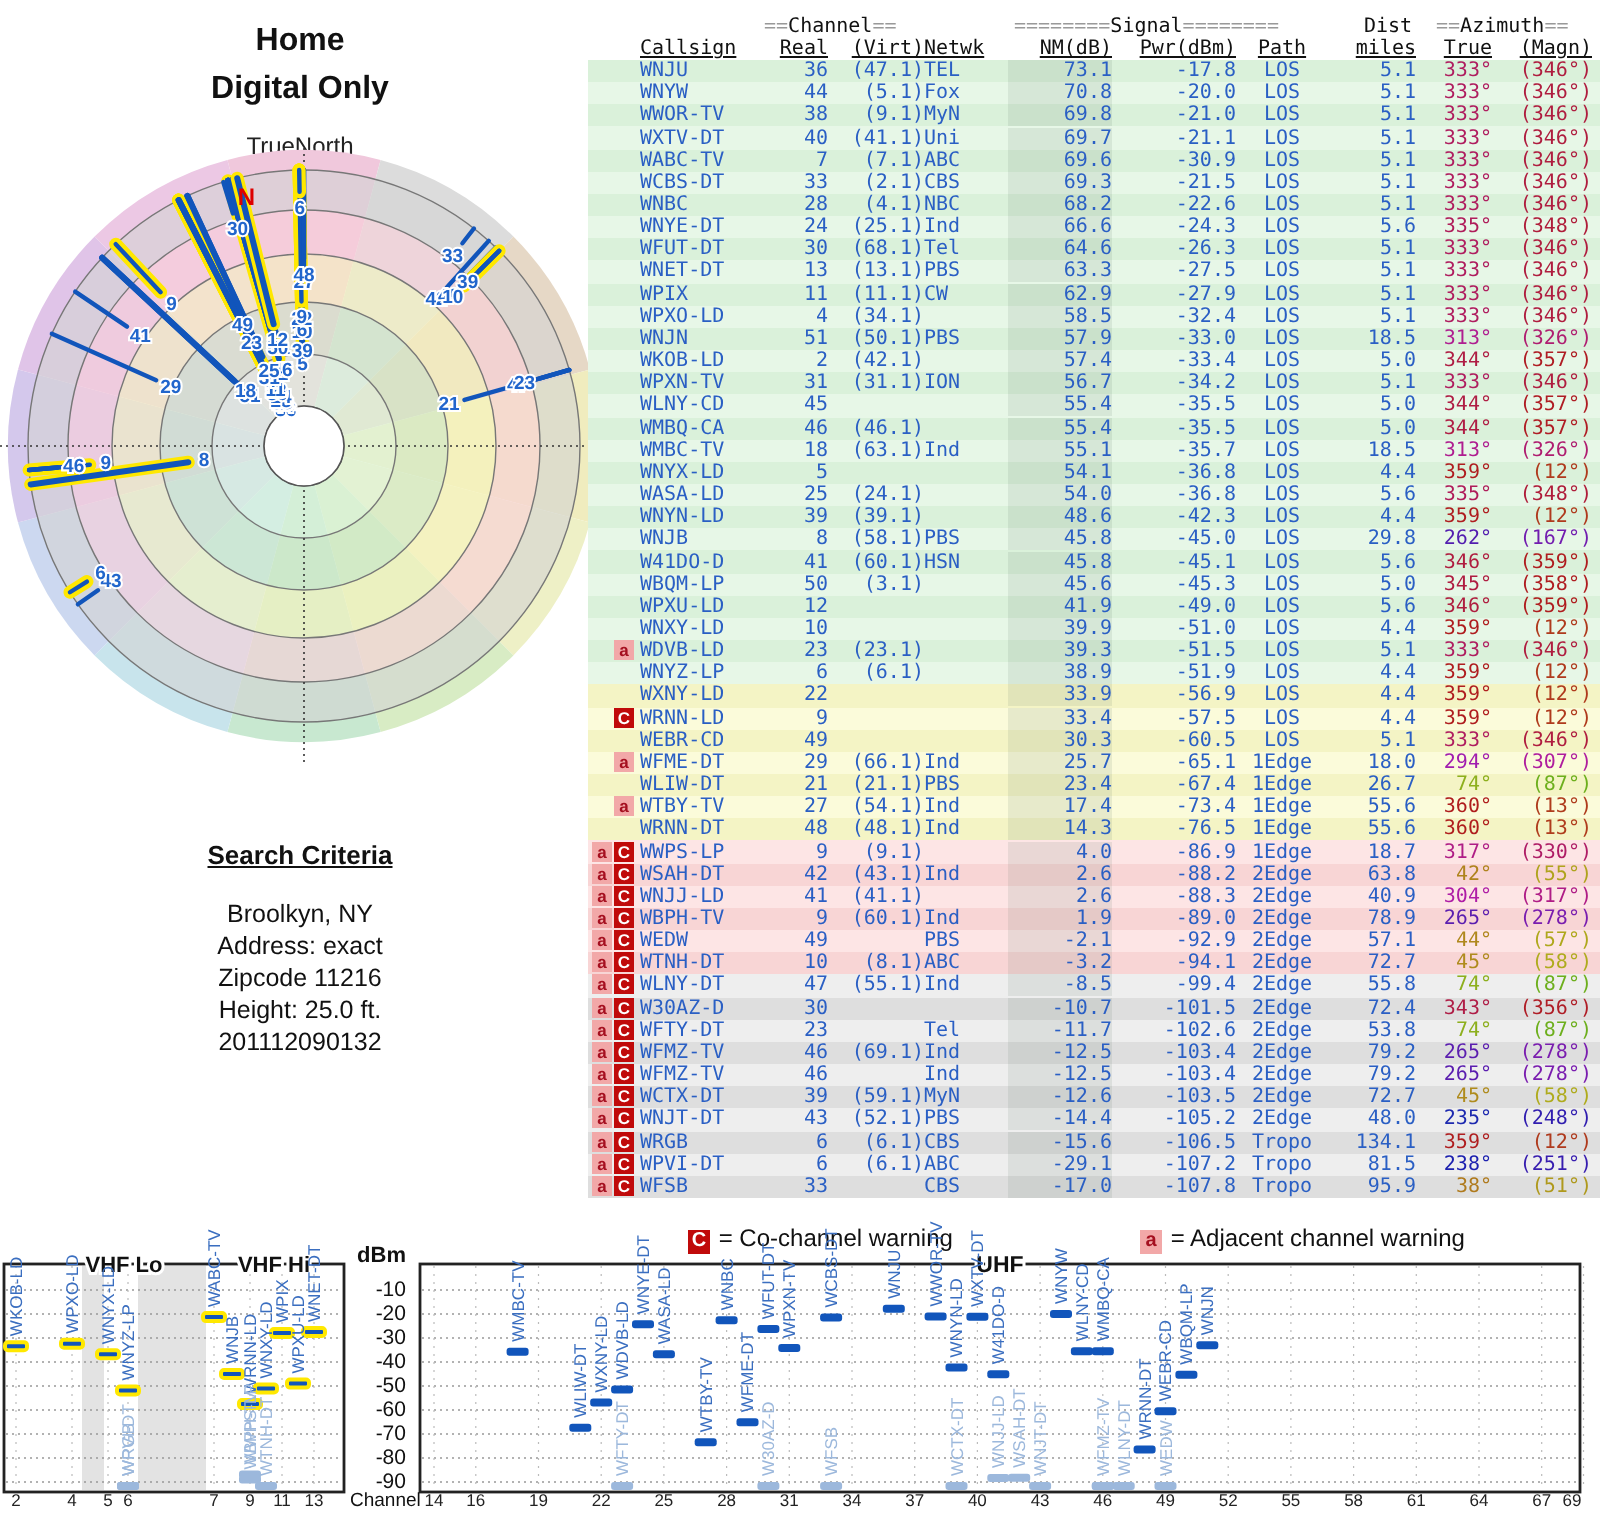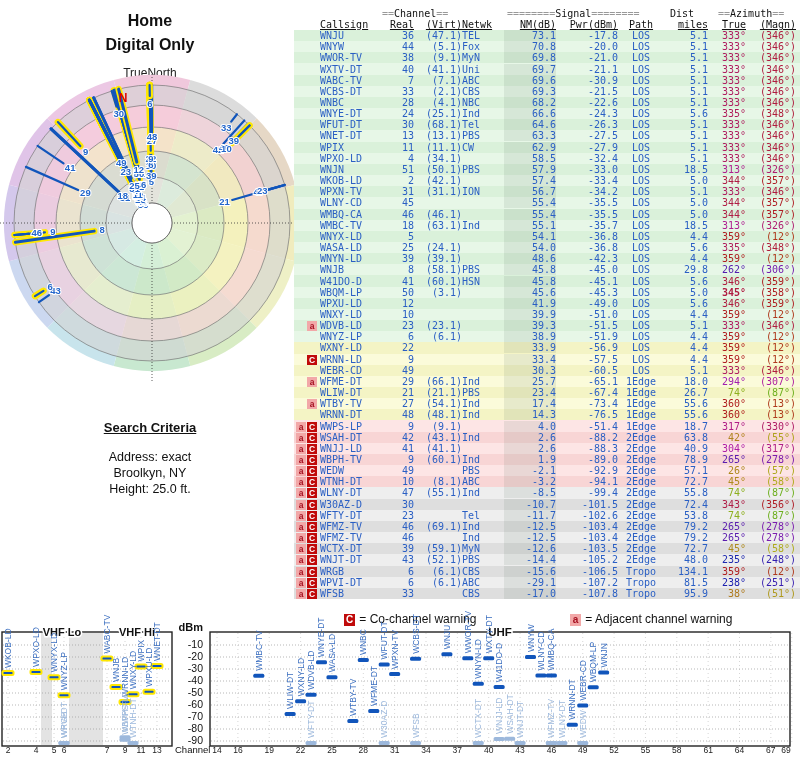--- a/index.html
+++ b/index.html
@@ -196,31 +196,33 @@
       <line x1="34.96936273041322" y1="214.1288584641823" x2="43.47172880413636" y2="208.81599048599907" stroke="#ffe800" stroke-width="6.5" stroke-linecap="round"></line>
       <line x1="34.96936273041322" y1="214.1288584641823" x2="43.47172880413636" y2="208.81599048599907" stroke="#1155bb" stroke-width="2.2" stroke-linecap="round"></line>
       <text x="50.256113573387765" y="207.5766363721334" text-anchor="middle" font-size="9.5px" font-weight="bold" fill="#2266cc" stroke="#ffffff" stroke-width="2" paint-order="stroke">6</text>
       <line x1="236.96128359494082" y1="32.25451600227237" x2="231.20186979350726" y2="39.62622950375459" stroke="#1155bb" stroke-width="2.2" stroke-linecap="round"></line>
       <text x="226.276577990902" y="48.930315532608375" text-anchor="middle" font-size="9.5px" font-weight="bold" fill="#2266cc" stroke="#ffffff" stroke-width="2" paint-order="stroke">33</text>
       <text x="123.20626504398524" y="20.280631707489903" text-anchor="middle" font-size="12px" font-weight="bold" fill="#dd0000">N</text>
     </svg>
 
   <div class="abs" id="search-block">
     <div id="search-title">Search Criteria</div>
+    <div class="crit-line">Broolkyn, NY</div>
     <div class="crit-line">Address: exact</div>
-    <div class="crit-line">Broolkyn, NY</div>
+    <div class="crit-line">Zipcode 11216</div>
     <div class="crit-line">Height: 25.0 ft.</div>
+    <div class="crit-line">201112090132</div>
   </div>
 
 
   <div class="abs" id="sig-table">
     <div id="thead">
       <span class="gh" style="left:88px;top:0;"><span class="gray">==</span><span>Channel</span><span class="gray">==</span></span>
       <span class="gh" style="left:213px;top:0;"><span class="gray">========</span><span>Signal</span><span class="gray">========</span></span>
-      <span class="gh" style="left:376px;top:0;"><span>Dist</span></span>
+      <span class="gh" style="left:388px;top:0;"><span>Dist</span></span>
       <span class="gh" style="left:424px;top:0;"><span class="gray">==</span><span>Azimuth</span><span class="gray">==</span></span>
       <div class="trow hrow" style="position:absolute;top:11px;left:0;width:506px;">
           <span></span>
           <span class="c ">Callsign</span>
           <span class="c rt">Real</span>
           <span class="c rt">(Virt)</span>
           <span class="c ">Netwk</span>
           <span class="c rt">NM(dB)</span>
           <span class="c rt">Pwr(dBm)</span>
           <span class="c ct">Path</span>
@@ -507,21 +509,21 @@
           <span class="c " style="text-align: right; padding-right: 2px;"></span>
           <span class="c blue">WNJB</span>
           <span class="c blue rt">8</span>
           <span class="c blue rt">(58.1)</span>
           <span class="c blue">PBS</span>
           <span class="c blue rt nmcell">45.8</span>
           <span class="c blue rt">-45.0</span>
           <span class="c blue ct">LOS</span>
           <span class="c blue rt">29.8</span>
           <span class="c rt" style="color: rgb(82, 29, 175);">262°</span>
-          <span class="c rt" style="color: rgb(114, 29, 175);">(306°)</span>
+          <span class="c rt" style="color: rgb(114, 29, 175);">(167°)</span>
         </div>
         <div class="trow band-green ev">
           <span class="c " style="text-align: right; padding-right: 2px;"></span>
           <span class="c blue">W41DO-D</span>
           <span class="c blue rt">41</span>
           <span class="c blue rt">(60.1)</span>
           <span class="c blue">HSN</span>
           <span class="c blue rt nmcell">45.8</span>
           <span class="c blue rt">-45.1</span>
           <span class="c blue ct">LOS</span>
@@ -532,21 +534,21 @@
         <div class="trow band-green od">
           <span class="c " style="text-align: right; padding-right: 2px;"></span>
           <span class="c blue">WBQM-LP</span>
           <span class="c blue rt">50</span>
           <span class="c blue rt">(3.1)</span>
           <span class="c blue"></span>
           <span class="c blue rt nmcell">45.6</span>
           <span class="c blue rt">-45.3</span>
           <span class="c blue ct">LOS</span>
           <span class="c blue rt">5.0</span>
-          <span class="c rt" style="color: rgb(175, 29, 65); font-weight: bold;">345°</span>
+          <span class="c rt" style="color: rgb(175, 29, 65);">345°</span>
           <span class="c rt" style="color: rgb(175, 29, 33);">(358°)</span>
         </div>
         <div class="trow band-green ev">
           <span class="c " style="text-align: right; padding-right: 2px;"></span>
           <span class="c blue">WPXU-LD</span>
           <span class="c blue rt">12</span>
           <span class="c blue rt"></span>
           <span class="c blue"></span>
           <span class="c blue rt nmcell">41.9</span>
           <span class="c blue rt">-49.0</span>
@@ -685,21 +687,21 @@
           <span class="c rt" style="color: rgb(175, 29, 29);">360°</span>
           <span class="c rt" style="color: rgb(175, 60, 29);">(13°)</span>
         </div>
         <div class="trow band-pink od">
           <span class="c " style="text-align: right; padding-right: 2px;"><span class="badge badge-a">a</span><span class="badge badge-C">C</span></span>
           <span class="c blue">WWPS-LP</span>
           <span class="c blue rt">9</span>
           <span class="c blue rt">(9.1)</span>
           <span class="c blue"></span>
           <span class="c blue rt nmcell">4.0</span>
-          <span class="c blue rt">-51.4</span>
+          <span class="c blue rt">-86.9</span>
           <span class="c blue ct">1Edge</span>
           <span class="c blue rt">18.7</span>
           <span class="c rt" style="color: rgb(175, 29, 134);">317°</span>
           <span class="c rt" style="color: rgb(175, 29, 102);">(330°)</span>
         </div>
         <div class="trow band-pink ev">
           <span class="c " style="text-align: right; padding-right: 2px;"><span class="badge badge-a">a</span><span class="badge badge-C">C</span></span>
           <span class="c blue">WSAH-DT</span>
           <span class="c blue rt">42</span>
           <span class="c blue rt">(43.1)</span>
@@ -740,21 +742,21 @@
         <div class="trow band-pink od">
           <span class="c " style="text-align: right; padding-right: 2px;"><span class="badge badge-a">a</span><span class="badge badge-C">C</span></span>
           <span class="c blue">WEDW</span>
           <span class="c blue rt">49</span>
           <span class="c blue rt"></span>
           <span class="c blue">PBS</span>
           <span class="c blue rt nmcell">-2.1</span>
           <span class="c blue rt">-92.9</span>
           <span class="c blue ct">2Edge</span>
           <span class="c blue rt">57.1</span>
-          <span class="c rt" style="color: rgb(175, 136, 29);">26°</span>
+          <span class="c rt" style="color: rgb(175, 136, 29);">44°</span>
           <span class="c rt" style="color: rgb(175, 168, 29);">(57°)</span>
         </div>
         <div class="trow band-pink ev">
           <span class="c " style="text-align: right; padding-right: 2px;"><span class="badge badge-a">a</span><span class="badge badge-C">C</span></span>
           <span class="c blue">WTNH-DT</span>
           <span class="c blue rt">10</span>
           <span class="c blue rt">(8.1)</span>
           <span class="c blue">ABC</span>
           <span class="c blue rt nmcell">-3.2</span>
           <span class="c blue rt">-94.1</span>

